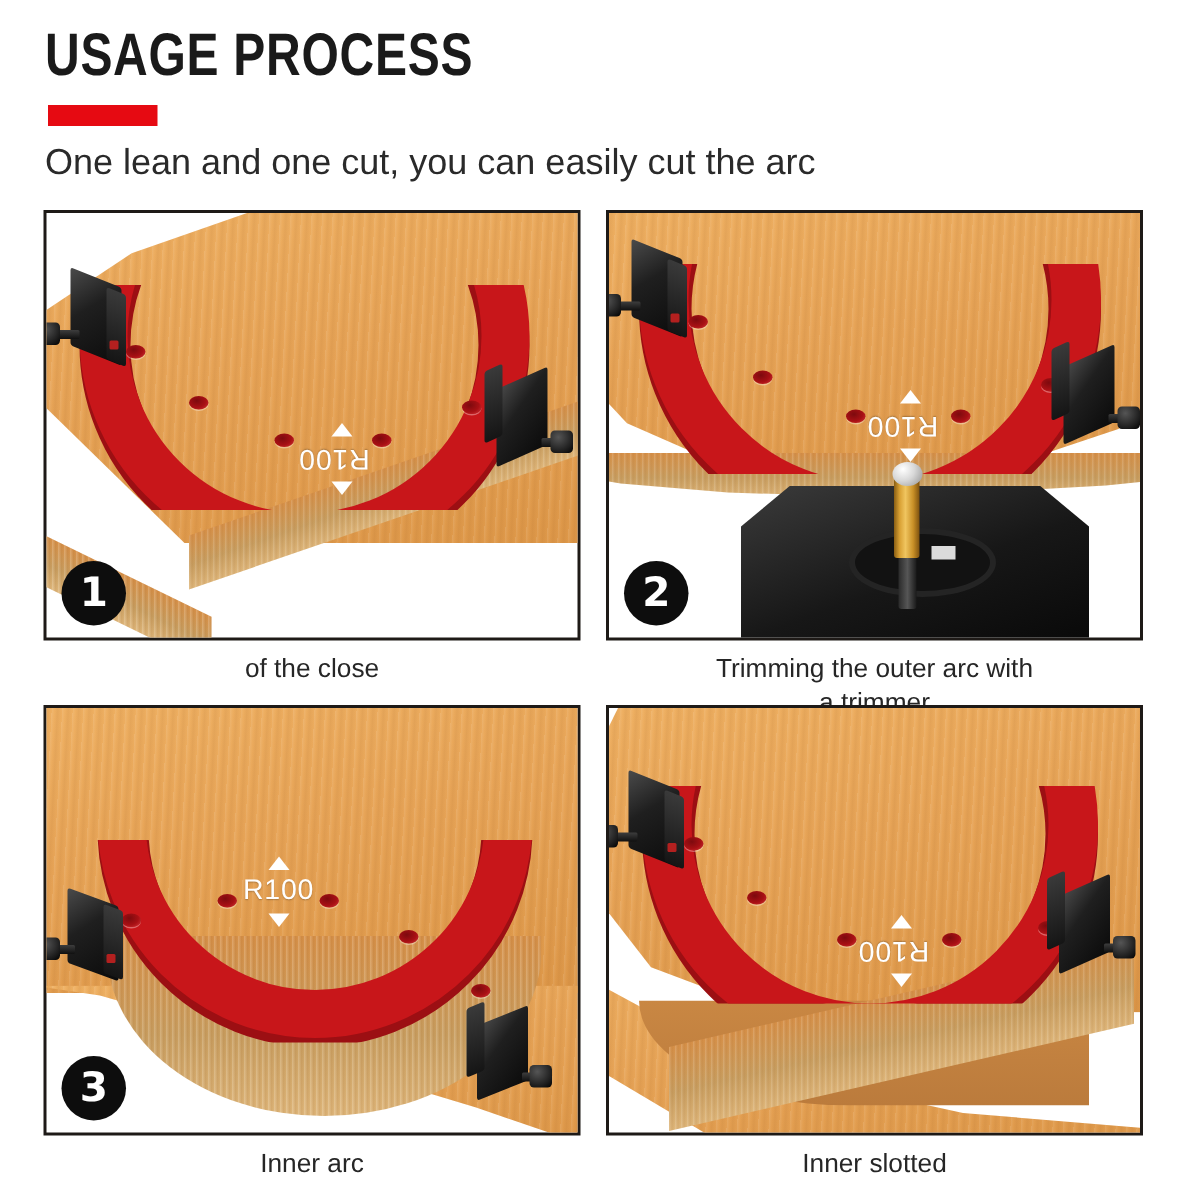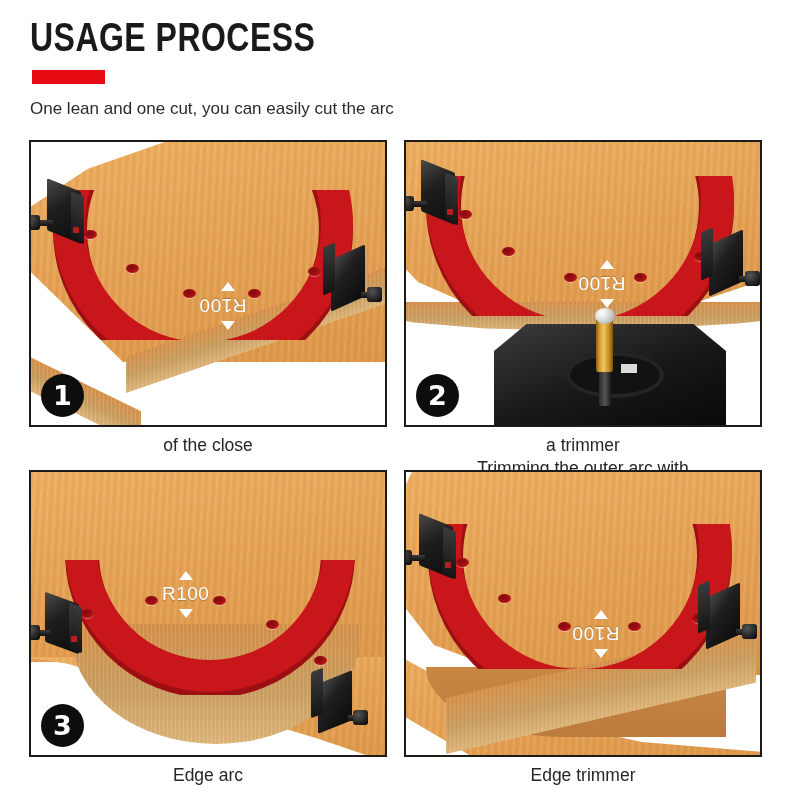--- a/index.html
+++ b/index.html
@@ -42,21 +42,21 @@
     left: 32px;
     top: 70px;
     width: 73px;
     height: 14px;
     background: #e60a12;
   }
   .subtitle {
     position: absolute;
     left: 30px;
     top: 95px;
-    font-size: 17px;
+    font-size: 24px;
     line-height: 27px;
     color: #2a2a2a;
     white-space: nowrap;
   }
 
   
   .grid {
     position: absolute;
     left: 0;
     top: 140px;
@@ -343,22 +343,22 @@
            clip-path: polygon(14% 0%, 86% 0%, 100% 26%, 100% 100%, 0% 100%, 0% 26%);"></div>
       <div class="router-ring" style="left:160px; top:210px; width:90px; height:38px;"></div>
       <div class="router-slot" style="left:215px; top:222px; width:16px; height:9px;"></div>
       <div class="router-shank" style="left:193px; top:222px; height:42px;"></div>
       <div class="router-bit" style="left:190px; top:176px; height:54px;"></div>
       <div class="router-bearing" style="left:189px; top:166px;"></div>
 
       <div class="badge">2</div>
     </div>
     <div class="caption">
+      <div>Trimming the outer arc with</div>
       <div>a trimmer</div>
-      <div>Trimming the outer arc with</div>
     </div>
   </div>
 
   <div class="step c0 r1">
     <div class="photo">
 
       <div class="wood-face" style="left:-10px; top:-10px; width:380px; height:200px;
            clip-path: polygon(0% 0%, 100% 0%, 100% 100%, 0% 100%);"></div>
       <div class="wood-face" style="left:-10px; top:185px; width:380px; height:110px;
            clip-path: polygon(0% 0%, 100% 0%, 100% 100%, 78% 74%, 55% 50%, 30% 24%, 12% 6%, 0% 0%);"></div>
@@ -391,21 +391,21 @@
       <div class="clamp">
         <div class="clamp-body" style="left:287px; top:205px; width:34px; height:50px; transform: skewY(-22deg);"></div>
         <div class="clamp-face" style="left:280px; top:198px; width:12px; height:46px; transform: skewY(-22deg);"></div>
         <div class="clamp-shaft" style="left:317px; top:243px; width:17px;"></div>
         <div class="clamp-knob" style="left:322px; top:238px;"></div>
       </div>
 
       <div class="badge">3</div>
     </div>
     <div class="caption">
-      <div>Edge arc</div>
+      <div>Inner arc</div>
     </div>
   </div>
 
   <div class="step c1 r1">
     <div class="photo">
 
       <div class="wood-face" style="left:-20px; top:-12px; width:400px; height:215px;
            clip-path: polygon(8% 0%, 100% 0%, 100% 100%, 32% 100%, 12% 86%, 2% 62%, 0% 30%);"></div>
       <div class="wood-face" style="left:-20px; top:150px; width:400px; height:150px;
            clip-path: polygon(0% 18%, 18% 44%, 40% 66%, 64% 80%, 100% 88%, 100% 100%, 28% 100%, 4% 62%);"></div>
@@ -439,17 +439,17 @@
       </div>
       <div class="clamp">
         <div class="clamp-body" style="left:300px; top:118px; width:34px; height:52px; transform: skewY(-24deg);"></div>
         <div class="clamp-face" style="left:292px; top:111px; width:12px; height:48px; transform: skewY(-24deg);"></div>
         <div class="clamp-shaft" style="left:330px; top:157px; width:18px;"></div>
         <div class="clamp-knob" style="left:336px; top:152px;"></div>
       </div>
 
     </div>
     <div class="caption">
-      <div>Edge trimmer</div>
+      <div>Inner slotted</div>
     </div>
   </div>
 
 </div>
 
 </body></html>

